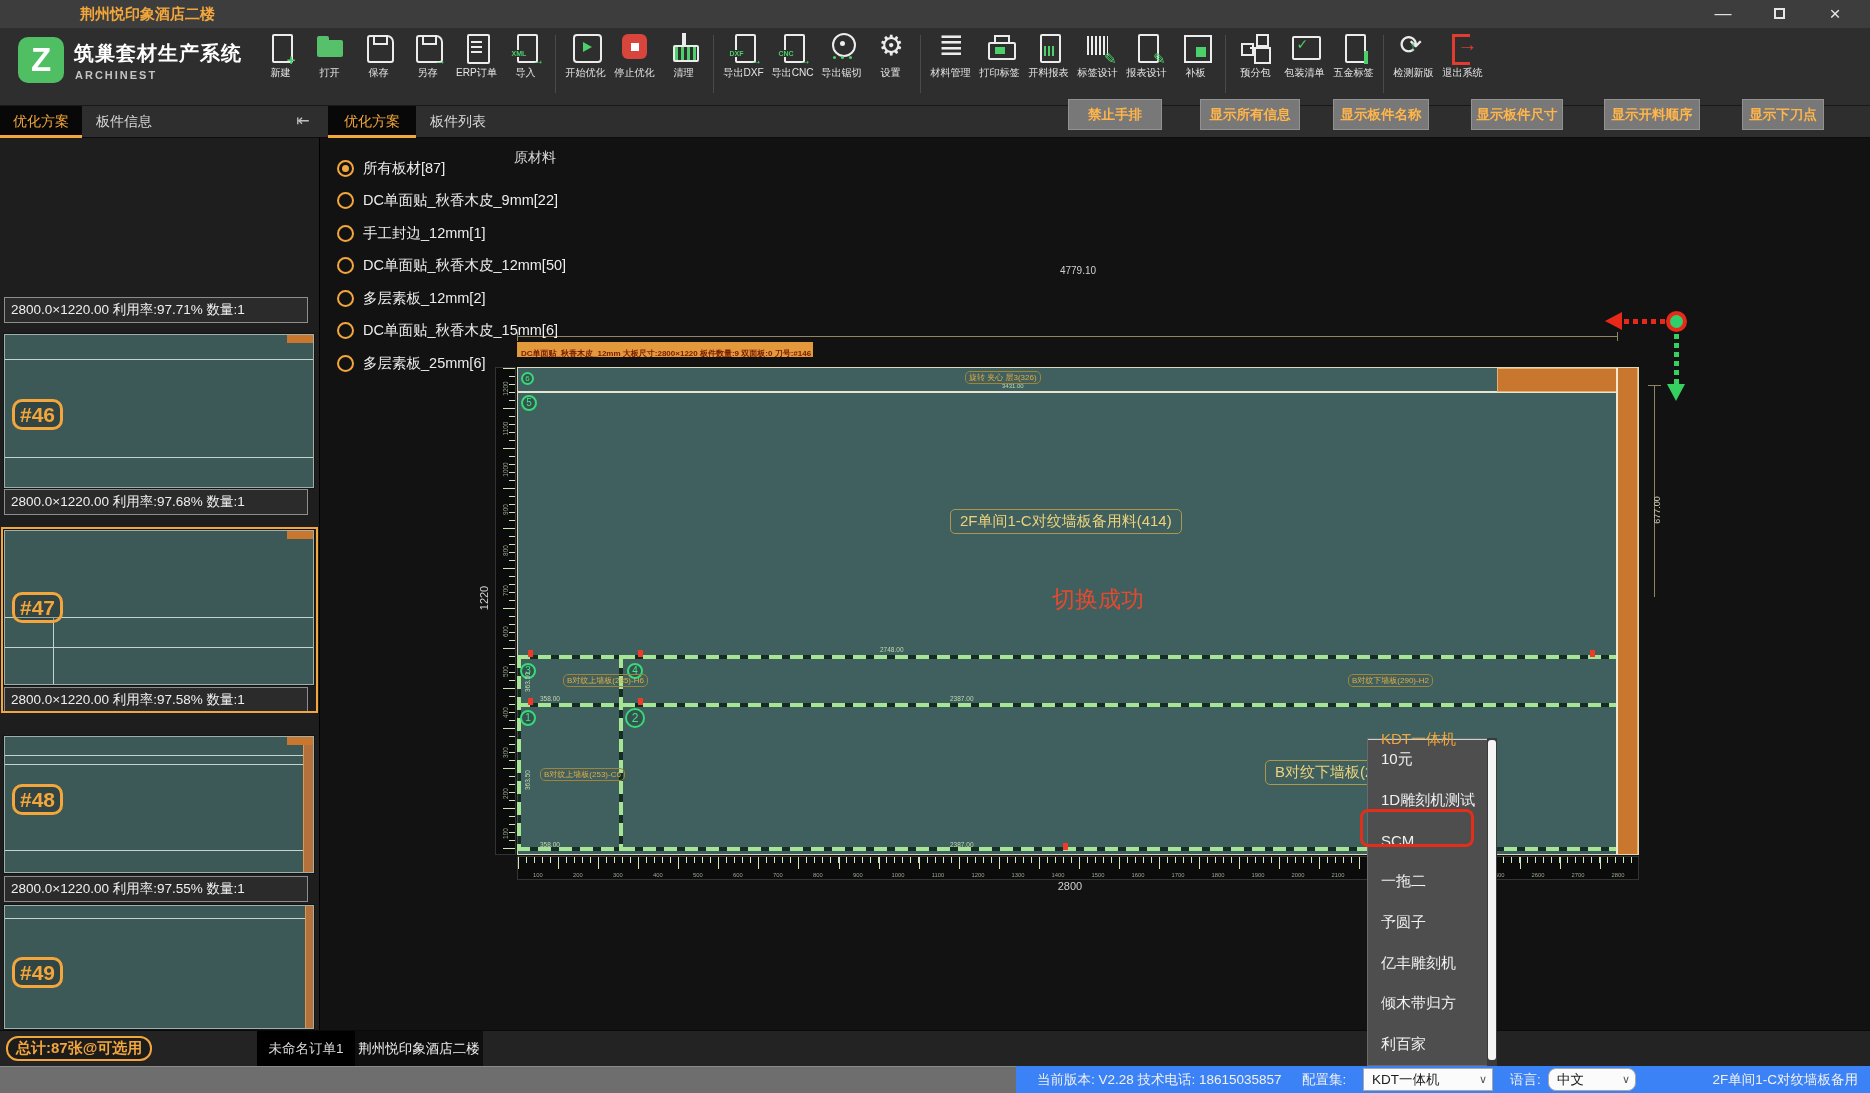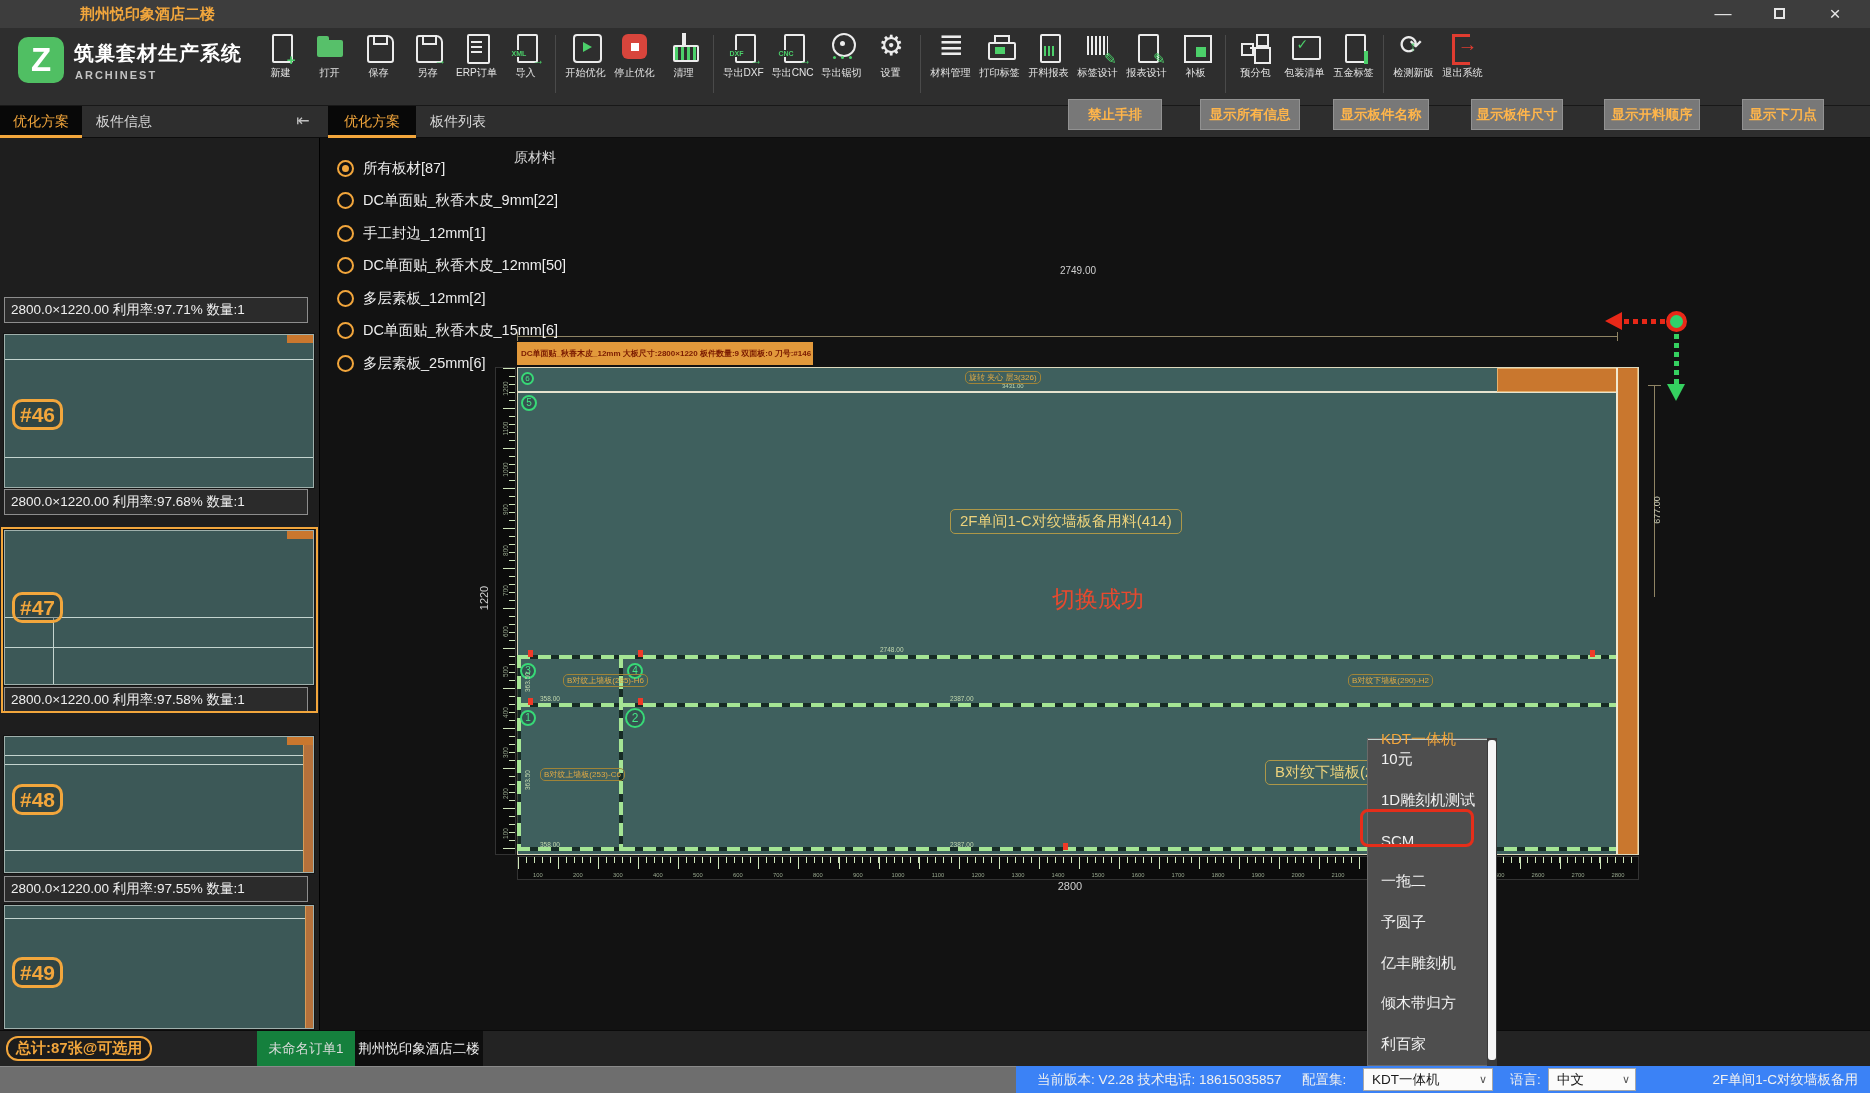--- a/index.html
+++ b/index.html
@@ -87,21 +87,21 @@
 .fil{position:absolute;left:337px;height:22px;display:flex;align-items:center;gap:9px;color:#ededed;font-size:14.5px;white-space:nowrap;z-index:3;}
 .fil .rb{width:17px;height:17px;border:2px solid #f2a63c;border-radius:50%;position:relative;flex:none;}
 .fil.on .rb::after{content:'';position:absolute;left:3px;top:3px;width:7px;height:7px;border-radius:50%;background:#f2a63c;}
 
 
 .mainbg{position:absolute;left:320px;top:138px;width:1550px;height:892px;background:#121212;}
 .board{position:absolute;left:517px;top:367px;width:1122px;height:488px;background:#3f605e;border:1px solid #ded9bd;z-index:1;}
 .topline{position:absolute;left:518px;top:391px;width:1098px;height:2px;background:#e6e3cf;z-index:2;}
 .trbox{position:absolute;left:1497px;top:368px;width:141px;height:24px;background:#c9772e;border:1px solid #e8b06a;z-index:2;}
 .rstrip{position:absolute;left:1616px;top:368px;width:22px;height:486px;background:#c9772e;border-left:2px solid #f0e8d0;border-right:1px solid #e8b06a;z-index:2;}
-.htag{position:absolute;left:517px;top:342px;width:296px;height:23px;background:#e2993b;color:#7a1a00;font-size:8px;font-weight:bold;line-height:23px;padding:0 4px;white-space:nowrap;overflow:hidden;z-index:3;}
+.htag{position:absolute;left:517px;top:342px;width:296px;height:15px;background:#e2993b;color:#7a1a00;font-size:8px;font-weight:bold;line-height:23px;padding:0 4px;white-space:nowrap;overflow:hidden;z-index:3;}
 .dashh{position:absolute;height:4px;background:repeating-linear-gradient(90deg,#a5e594 0 13px,rgba(5,20,12,.7) 13px 21px);z-index:3;}
 .dashv{position:absolute;width:4px;background:repeating-linear-gradient(180deg,#a5e594 0 13px,rgba(5,20,12,.7) 13px 21px);z-index:3;}
 .cnum{position:absolute;width:16px;height:16px;border:2px solid #38d977;border-radius:50%;color:#45e886;font-size:10px;line-height:12px;text-align:center;background:rgba(0,0,0,.15);z-index:4;}
 .cnum.big{width:20px;height:20px;font-size:12px;line-height:16px;}
 .ptag{position:absolute;color:#e8c96a;border:1px solid #ad9748;border-radius:5px;white-space:nowrap;z-index:4;}
 .ptag.sm{font-size:8px;padding:0 3px;color:#e0aa45;border-color:#a08438;}
 .ptag.lg{font-size:15px;padding:2px 9px;color:#ecd27c;}
 .redm{position:absolute;width:5px;height:7px;background:#f03a28;z-index:5;}
 .dim{position:absolute;color:#c2d8ae;font-size:6.5px;white-space:nowrap;z-index:4;}
 .dim.rot{transform:rotate(-90deg);transform-origin:left top;}
@@ -362,21 +362,21 @@
     </div>
   <div class="fil" style="top:319px;">
       <span class="rb"></span>
       <span>DC单面贴_秋香木皮_15mm[6]</span>
     </div>
   <div class="fil" style="top:352px;">
       <span class="rb"></span>
       <span>多层素板_25mm[6]</span>
     </div>
 
-  <div class="dimtext" style="left:1030px;top:265px;width:96px;text-align:center;font-size:10px;">2749.00</div>
+  <div class="dimtext" style="left:1030px;top:265px;width:96px;text-align:center;font-size:10px;">4779.10</div>
   <div class="dimline" style="left:517px;top:336px;width:1101px;height:1px;"></div>
   <div class="dimline" style="left:517px;top:332px;width:1px;height:9px;"></div>
   <div class="dimline" style="left:1617px;top:332px;width:1px;height:9px;"></div>
 
   <div class="htag">DC单面贴_秋香木皮_12mm 大板尺寸:2800×1220 板件数量:9 双面板:0 刀号:#146</div>
 
   <div class="board"></div>
   <div class="topline"></div>
   <div class="trbox"></div>
   <div class="rstrip"></div>
@@ -517,33 +517,33 @@
     <div class="it">予圆子</div>
     <div class="it">亿丰雕刻机</div>
     <div class="it">倾木带归方</div>
     <div class="it">利百家</div>
   </div>
   <div class="ddtrack"></div>
   <div class="ddthumb"></div>
   <div class="redbox"></div>
 
   <div class="ordertabs">
-    <div class="otab" style="left:257px;width:98px;background:#15803d;">未命名订单1</div>
+    <div class="otab" style="left:257px;width:98px;background:#000000;">未命名订单1</div>
     <div class="otab" style="left:355px;width:128px;background:#0e0e0e;color:#f0f0f0;">荆州悦印象酒店二楼</div>
   </div>
 
   <div class="statusbar">
     <div class="sstrip"></div>
     <span class="stext" style="left:1037px;">当前版本: V2.28 技术电话: 18615035857</span>
     <span class="stext" style="left:1302px;">配置集:</span>
     <div class="ssel" style="left:1363px;width:130px;">
       <span>KDT一体机</span>
       <span class="chev">∨</span>
     </div>
     <span class="stext" style="left:1510px;">语言:</span>
-    <div class="ssel" style="left:1548px;width:88px;">
+    <div class="ssel" style="left:1548px;width:88px;border-radius:8px;">
       <span>中文</span>
       <span class="chev">∨</span>
     </div>
     <span class="stext" style="right:12px;">2F单间1-C对纹墙板备用</span>
   </div>
 
 </div>
 
 </body></html>

